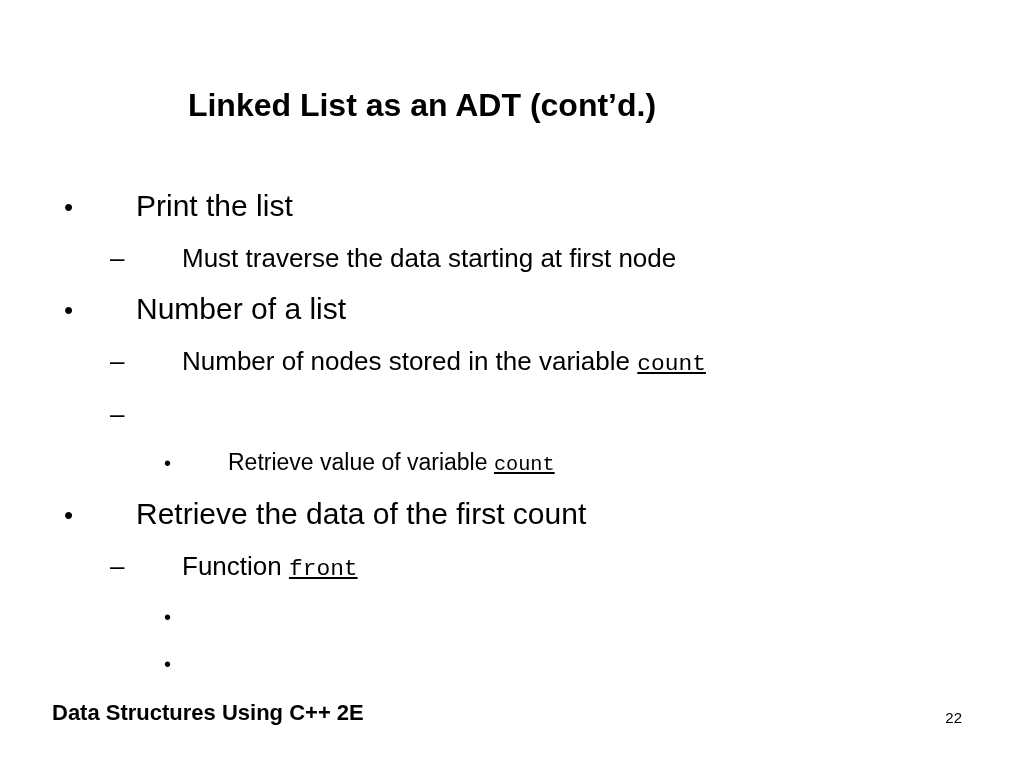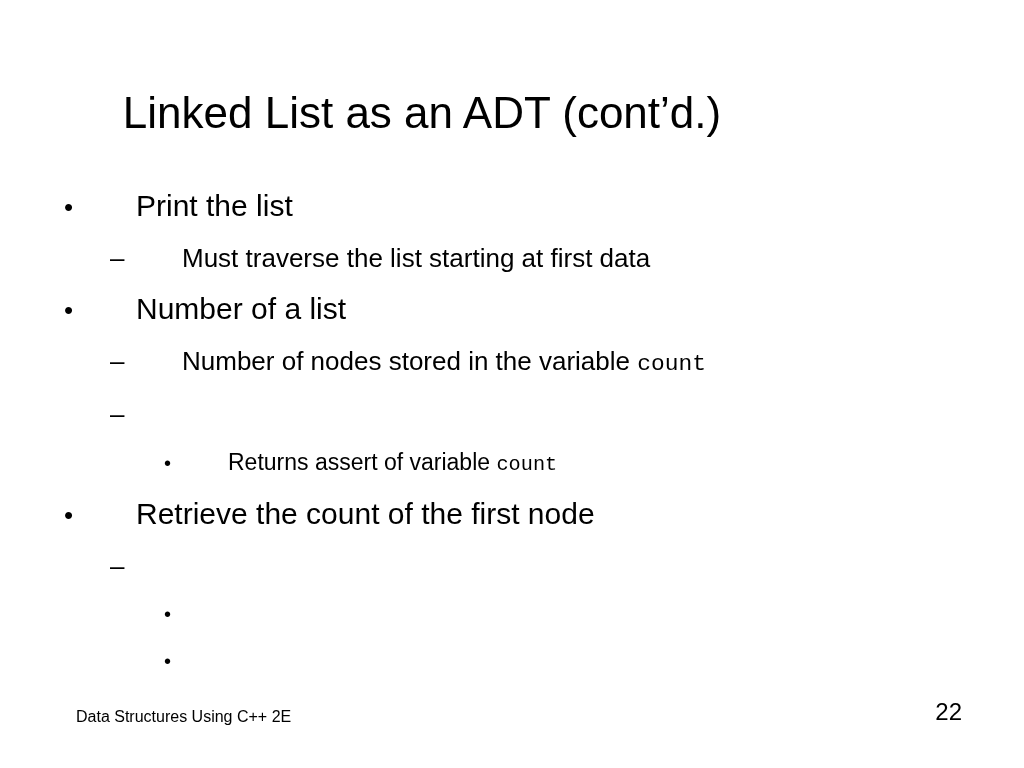--- a/index.html
+++ b/index.html
@@ -19,23 +19,23 @@
     width: 1024px;
     height: 768px;
     box-sizing: border-box;
   }
   .slide-title {
     position: absolute;
     top: 58px;
     left: 0;
     width: 844px;
     text-align: center;
-    font-size: 44px;
+    font-size: 32px;
     line-height: 52px;
-    font-weight: normal;
+    font-weight: bold;
     letter-spacing: 0px;
   }
   .content {
     position: absolute;
     top: 180px;
     left: 52px;
     width: 930px;
   }
   .bullet {
     display: flex;
@@ -76,73 +76,75 @@
     line-height: 47px;
     padding-left: 112px;
   }
   .lvl3 .marker {
     width: 28px;
     font-size: 20px;
   }
   .mono {
     font-family: "Liberation Mono", monospace;
     font-size: 0.88em;
+    text-decoration: underline;
   }
   .footer-left {
     position: absolute;
-    left: 76px;
+    left: 52px;
     bottom: 42px;
-    font-size: 16px;
-    font-weight: normal;
+    font-size: 22px;
+    font-weight: bold;
   }
   .footer-right {
     position: absolute;
     right: 62px;
     bottom: 42px;
-    font-size: 24px;
+    font-size: 15px;
     margin-top: 10px;
   }
 </style>
 </head>
 <body>
 
 <div class="slide">
 
   <h1 class="slide-title">Linked List as an ADT (cont’d.)</h1>
 
   <div class="content">
       <div class="bullet lvl1">
         <span class="marker">•</span>
         <span class="text"><span>Print the list</span></span>
       </div>
       <div class="bullet lvl2">
         <span class="marker">–</span>
-        <span class="text"><span>Must traverse the list starting at first data</span></span>
+        <span class="text"><span>Must traverse the data starting at first node</span></span>
       </div>
       <div class="bullet lvl1">
         <span class="marker">•</span>
         <span class="text"><span>Number of a list</span></span>
       </div>
       <div class="bullet lvl2">
         <span class="marker">–</span>
         <span class="text"><span>Number of nodes stored in the variable </span><span class="mono">count</span></span>
       </div>
       <div class="bullet lvl2">
         <span class="marker">–</span>
       </div>
       <div class="bullet lvl3">
         <span class="marker">•</span>
-        <span class="text"><span>Returns assert of variable </span><span class="mono">count</span></span>
+        <span class="text"><span>Retrieve value of variable </span><span class="mono">count</span></span>
       </div>
       <div class="bullet lvl1">
         <span class="marker">•</span>
-        <span class="text"><span>Retrieve the count of the first node</span></span>
+        <span class="text"><span>Retrieve the data of the first count</span></span>
       </div>
       <div class="bullet lvl2">
         <span class="marker">–</span>
+        <span class="text"><span>Function </span><span class="mono">front</span></span>
       </div>
       <div class="bullet lvl3">
         <span class="marker">•</span>
       </div>
       <div class="bullet lvl3">
         <span class="marker">•</span>
       </div>
     </div>
 
   <div class="footer-left">Data Structures Using C++ 2E</div>

